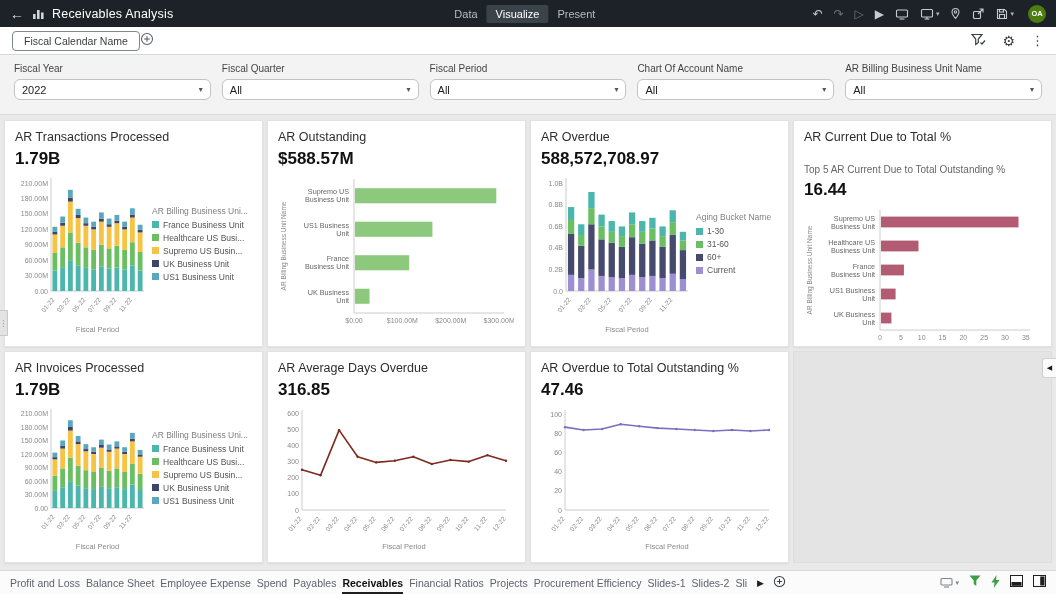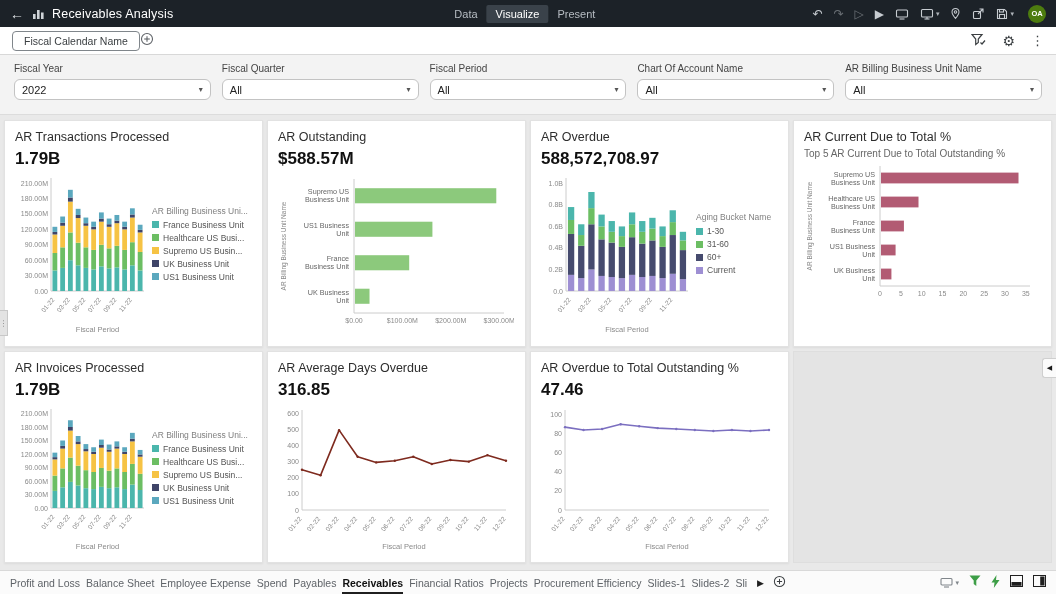--- a/index.html
+++ b/index.html
@@ -32,21 +32,21 @@
   .filters{height:60px;background:#f3f3f3;border-bottom:1px solid #dcdcdc;display:flex;gap:11px;padding:8px 14px 0 14px}
   .filter{width:197px}
   .flabel{font-size:10px;color:#444;margin-bottom:5px}
   .fselect{height:21px;background:#fff;border:1px solid #c3c3c3;border-radius:6px;display:flex;align-items:center;justify-content:space-between;padding:0 7px;font-size:11px;color:#222}
   .fselect .caret{font-size:8px;color:#555}
 
   
   .canvas{height:455px;padding:5px 4px 7px 4px;display:grid;grid-template-columns:1fr 1fr 1fr 1fr;grid-template-rows:227px 212px;gap:4px}
   .card{background:#fff;border:1px solid #e2e2e2;box-shadow:0 1px 2px rgba(0,0,0,.06);padding:8px 10px;overflow:hidden}
   .ctitle{font-size:12.5px;color:#2d2d2d;font-weight:500;line-height:16px}
-  .csub{font-size:10px;color:#666;line-height:13px;margin-top:2px}
+  .csub{font-size:10px;color:#666;line-height:13px;margin-top:18px}
   .ckpi{font-size:17px;font-weight:bold;color:#111;line-height:22px;margin:3px 0}
   .crow{display:flex;align-items:flex-start}
   .legend{flex:1;font-size:8.5px;color:#555;padding-left:5px;align-self:center;margin-top:-18px}
   .legend-title{color:#808080;margin-bottom:4px}
   .legend-item{display:flex;align-items:center;gap:4px;margin-bottom:3px;white-space:nowrap}
   .swatch{width:7px;height:7px;flex:0 0 7px}
   .empty-slot{background:#e4e4e4;border:1px solid #dedede}
   svg text{font-family:"Liberation Sans",sans-serif}
 
   
@@ -408,20 +408,21 @@
             <span class="swatch" style="background: rgb(158, 143, 211);"></span>
             <span>Current</span>
           </div>
         </div>
     </div>
   </div>
 
   <div class="card">
     <div class="ctitle">AR Current Due to Total %</div>
     <div class="csub">Top 5 AR Current Due to Total Outstanding %</div>
+    <div class="ckpi">16.44</div>
     <svg width="236" height="146">
         <line x1="76" y1="6" x2="76" y2="126" stroke="#cccccc"></line>
         <line x1="76" y1="126" x2="226" y2="126" stroke="#cccccc"></line>
         <text text-anchor="middle" font-size="7" fill="#8a8a8a" x="76" y="136">0</text>
         <text text-anchor="middle" font-size="7" fill="#8a8a8a" x="96.83333333333334" y="136">5</text>
         <text text-anchor="middle" font-size="7" fill="#8a8a8a" x="117.66666666666667" y="136">10</text>
         <text text-anchor="middle" font-size="7" fill="#8a8a8a" x="138.5" y="136">15</text>
         <text text-anchor="middle" font-size="7" fill="#8a8a8a" x="159.33333333333334" y="136">20</text>
         <text text-anchor="middle" font-size="7" fill="#8a8a8a" x="180.16666666666666" y="136">25</text>
         <text text-anchor="middle" font-size="7" fill="#8a8a8a" x="201" y="136">30</text>

